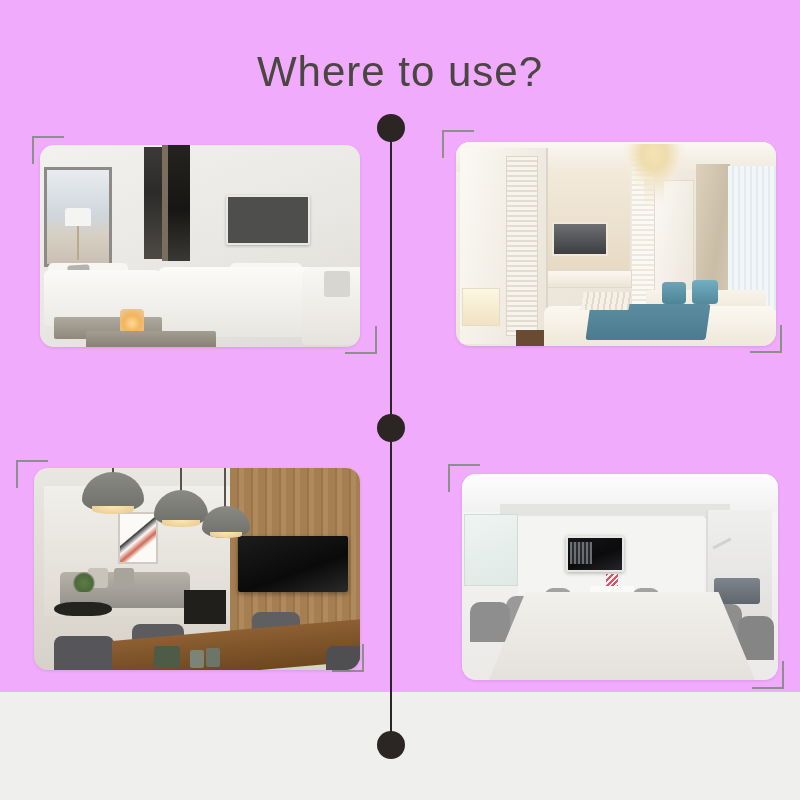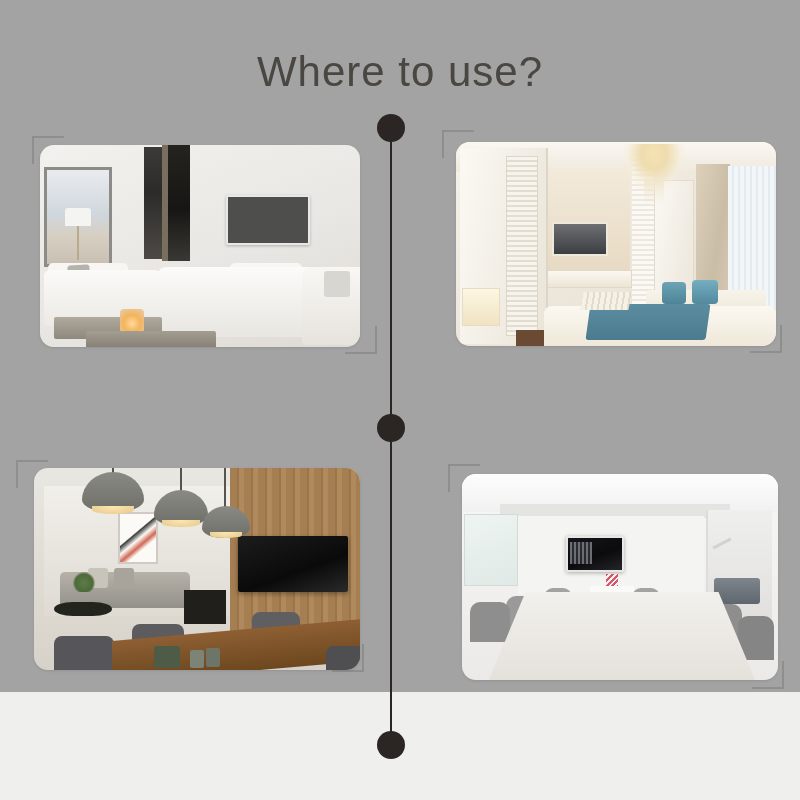--- a/index.html
+++ b/index.html
@@ -10,21 +10,21 @@
     width: 800px;
     height: 800px;
     background: #efefee;
     font-family: "Liberation Sans", sans-serif;
     overflow: hidden;
   }
   #page {
     position: relative;
     width: 800px;
     height: 692px;
-    background: #a3a3a3;
+    background: #f0abfc;
   }
 
   
   #title {
     position: absolute;
     left: 0;
     top: 48px;
     width: 800px;
     text-align: center;
     font-size: 42px;

